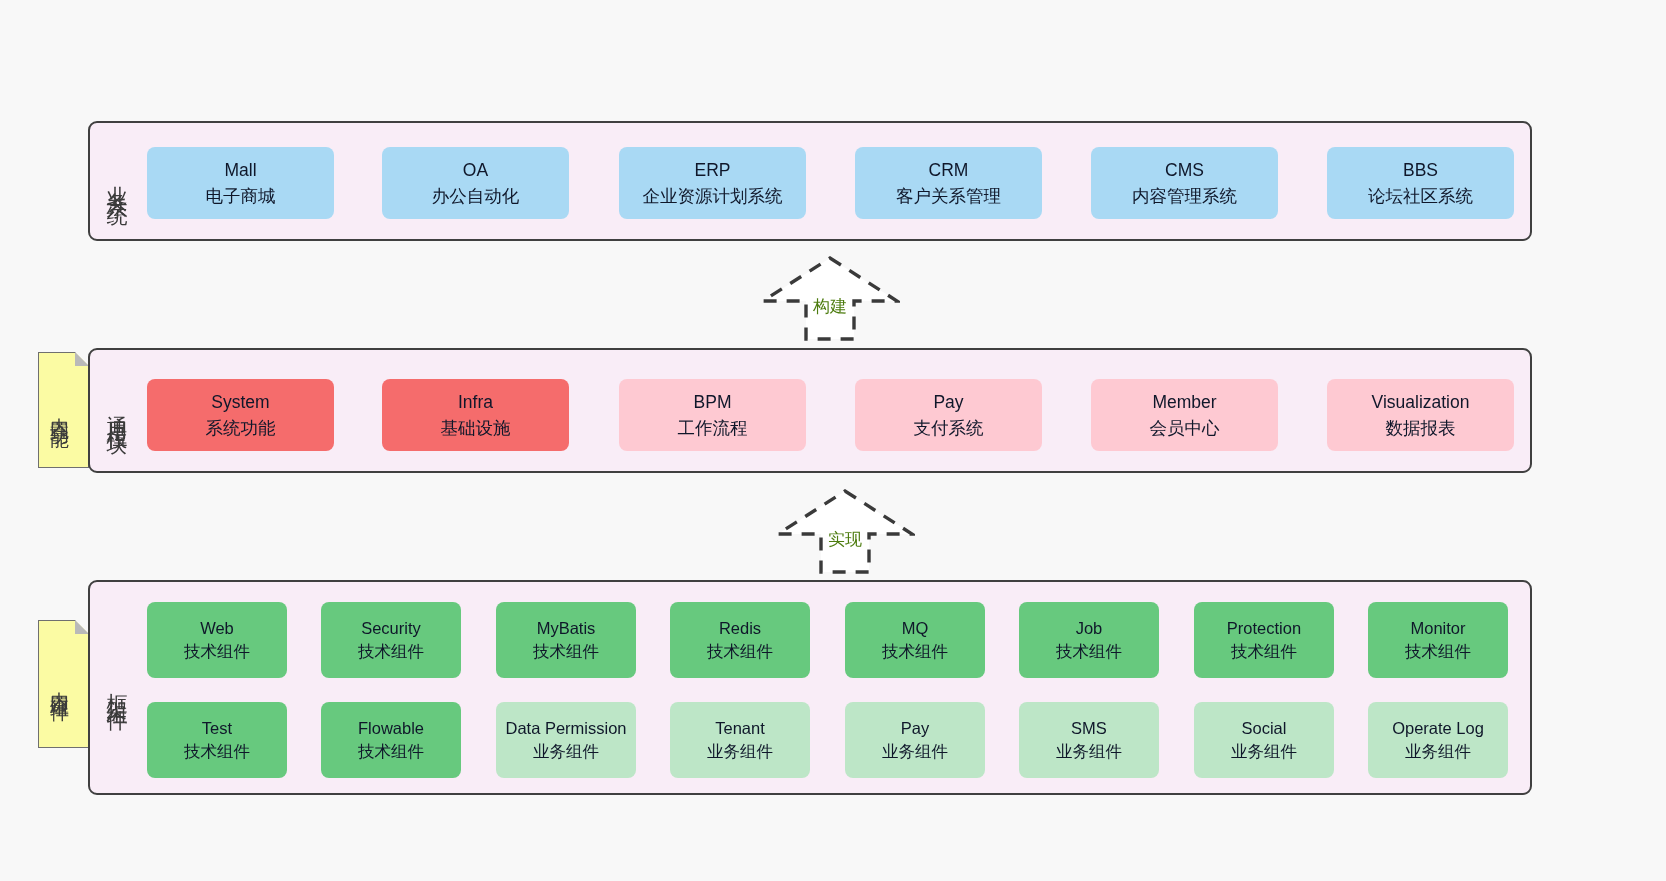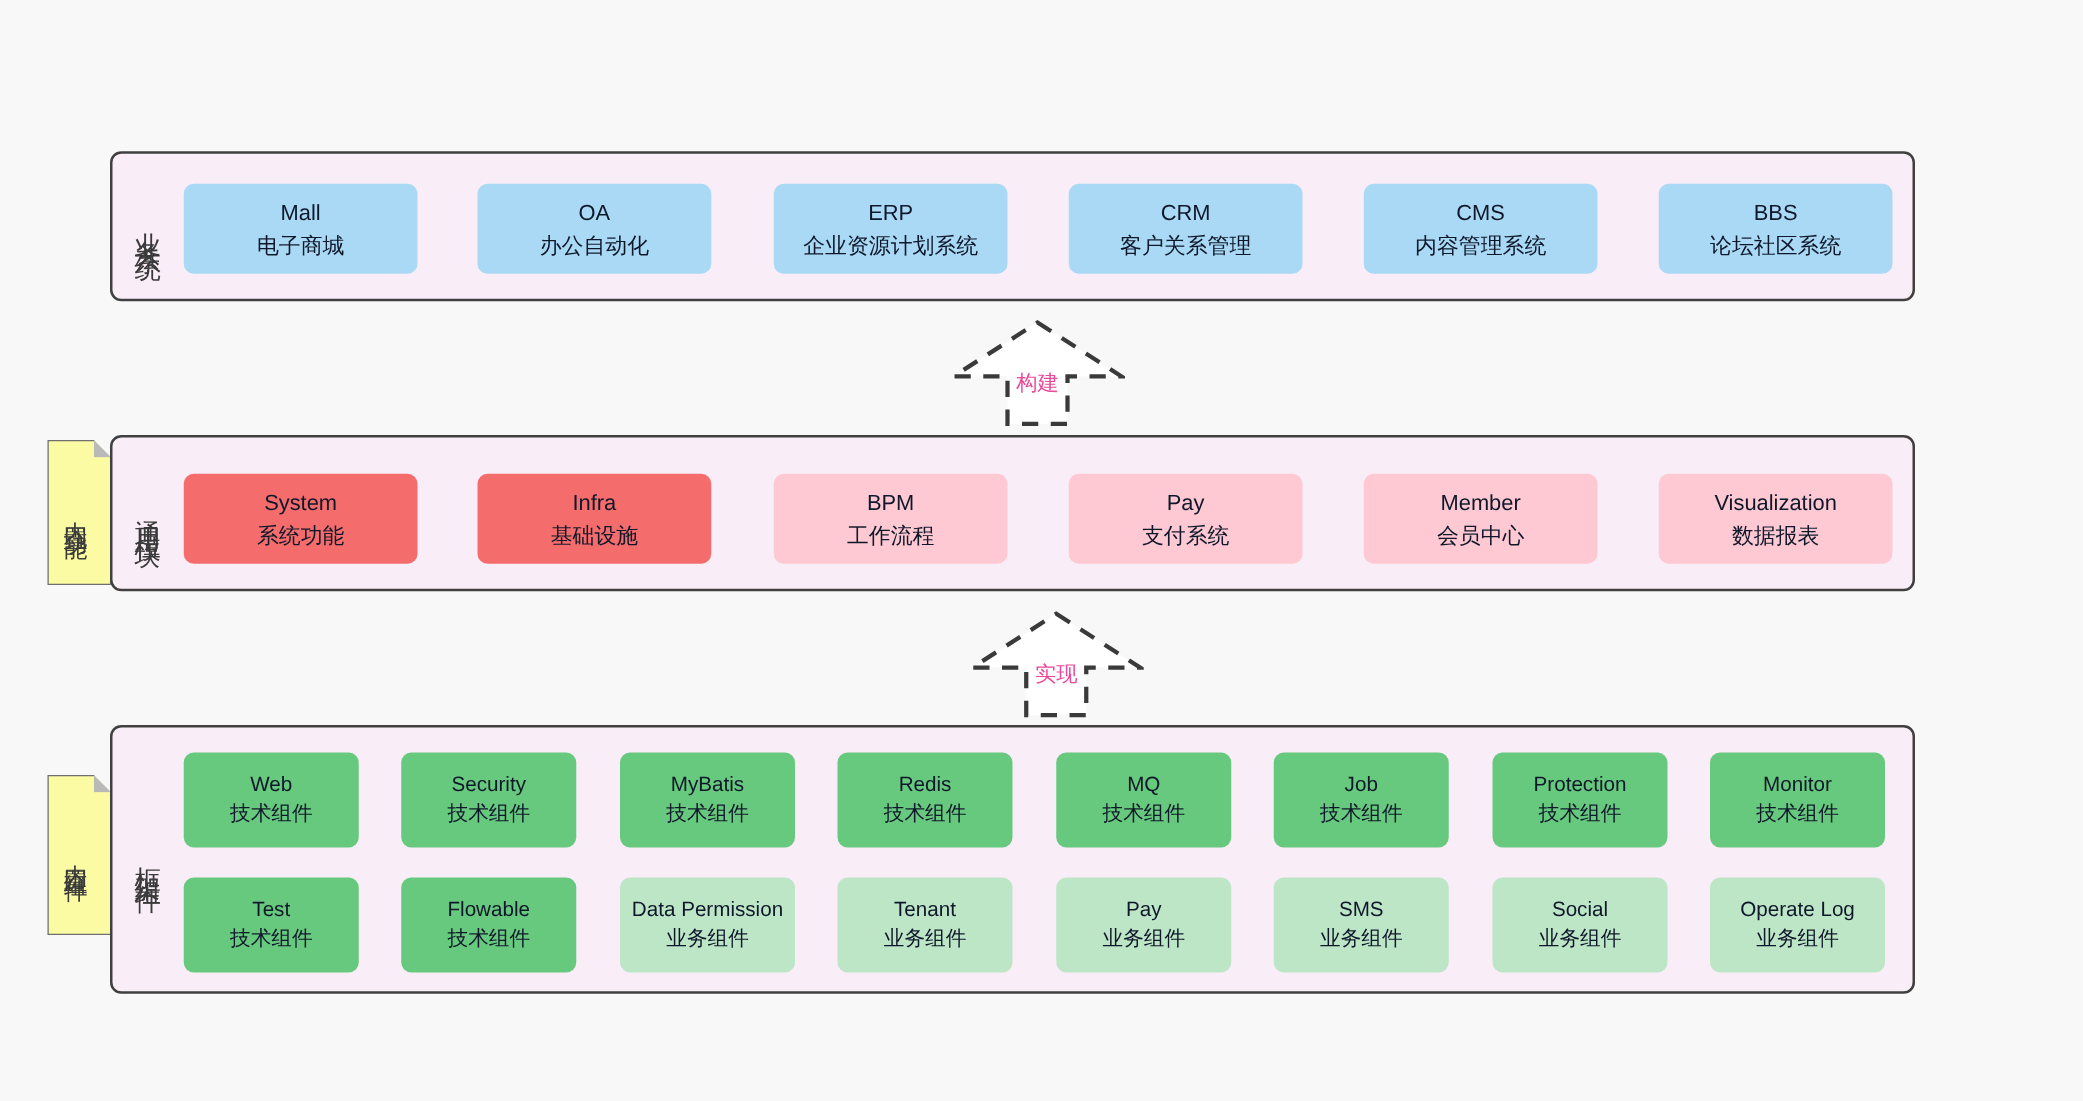--- a/index.html
+++ b/index.html
@@ -49,21 +49,21 @@
     background:#f8f8f8; clip-path:polygon(0 0,100% 0,100% 100%);
   }
   .fold {
     position:absolute; top:-1px; right:-1px; width:14px; height:14px;
     background:#b9b9b9; clip-path:polygon(0 0,100% 100%,0 100%);
   }
   .arrowwrap { position:absolute; width:140px; height:88px; z-index:0; }
   .arrowwrap svg { display:block; }
   .arrowlabel {
     position:absolute; left:50%; top:40px; transform:translateX(-50%);
-    background:#ffffff; padding:0 3px; font-size:17px; color:#ec4899; white-space:nowrap;
+    background:#ffffff; padding:0 3px; font-size:17px; color:#4d7c0f; white-space:nowrap;
   }
 </style>
 </head>
 <body>
 
 <div class="stage">
 
   <div class="container" style="left:88px;top:121px;width:1444px;height:120px">
     <div class="vlabel">业务系统</div>
 

